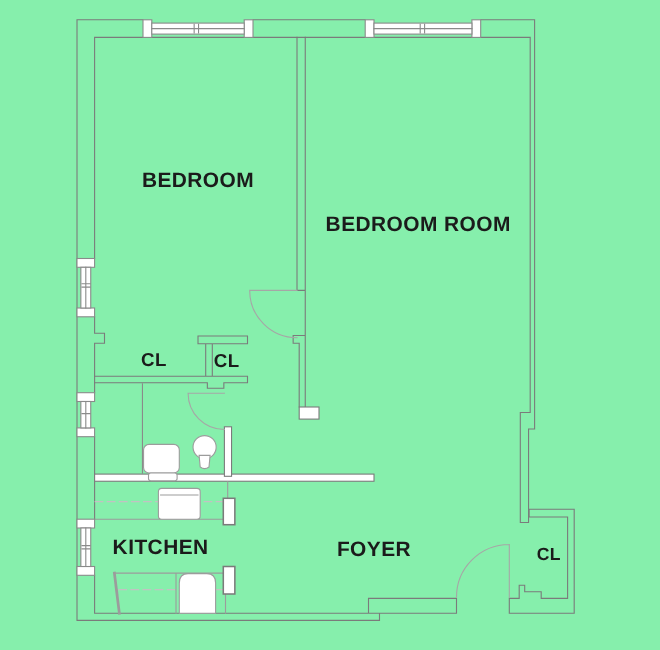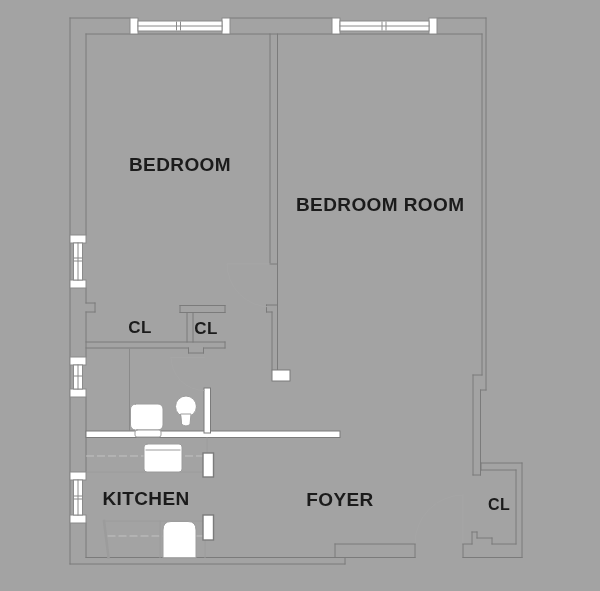--- a/index.html
+++ b/index.html
@@ -1,17 +1,17 @@
 <!DOCTYPE html>
 <html><head>
 <meta charset="utf-8">
 <style>
   html,body{margin:0;padding:0;background:#ffffff;}
   body{width:600px;height:591px;overflow:hidden;font-family:"Liberation Sans",sans-serif;}
-  .plan{position:relative;width:600px;height:591px;background:#a3a3a3;}
+  .plan{position:relative;width:600px;height:591px;background:#86efac;}
   .plan svg{position:absolute;left:0;top:0;}
   .room-label{
     position:absolute;
     font-weight:bold;
     color:#1b1b1b;
     letter-spacing:0.4px;
     text-align:center;
     white-space:nowrap;
     line-height:1;
     user-select:none;

